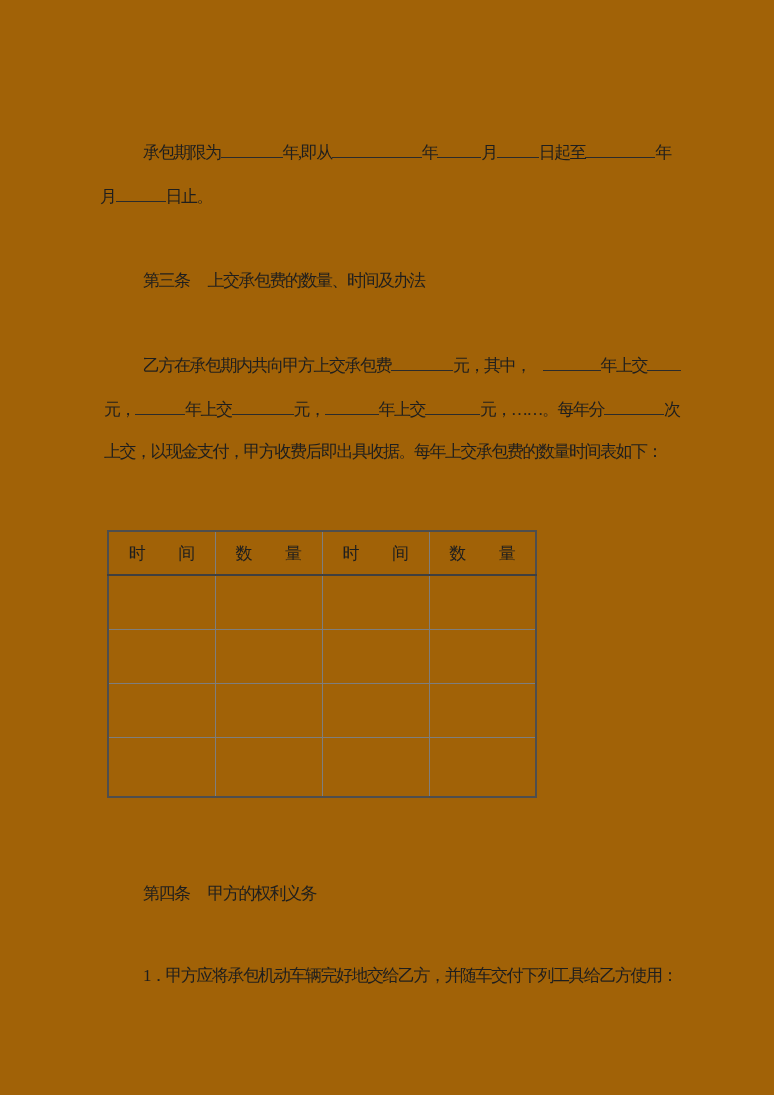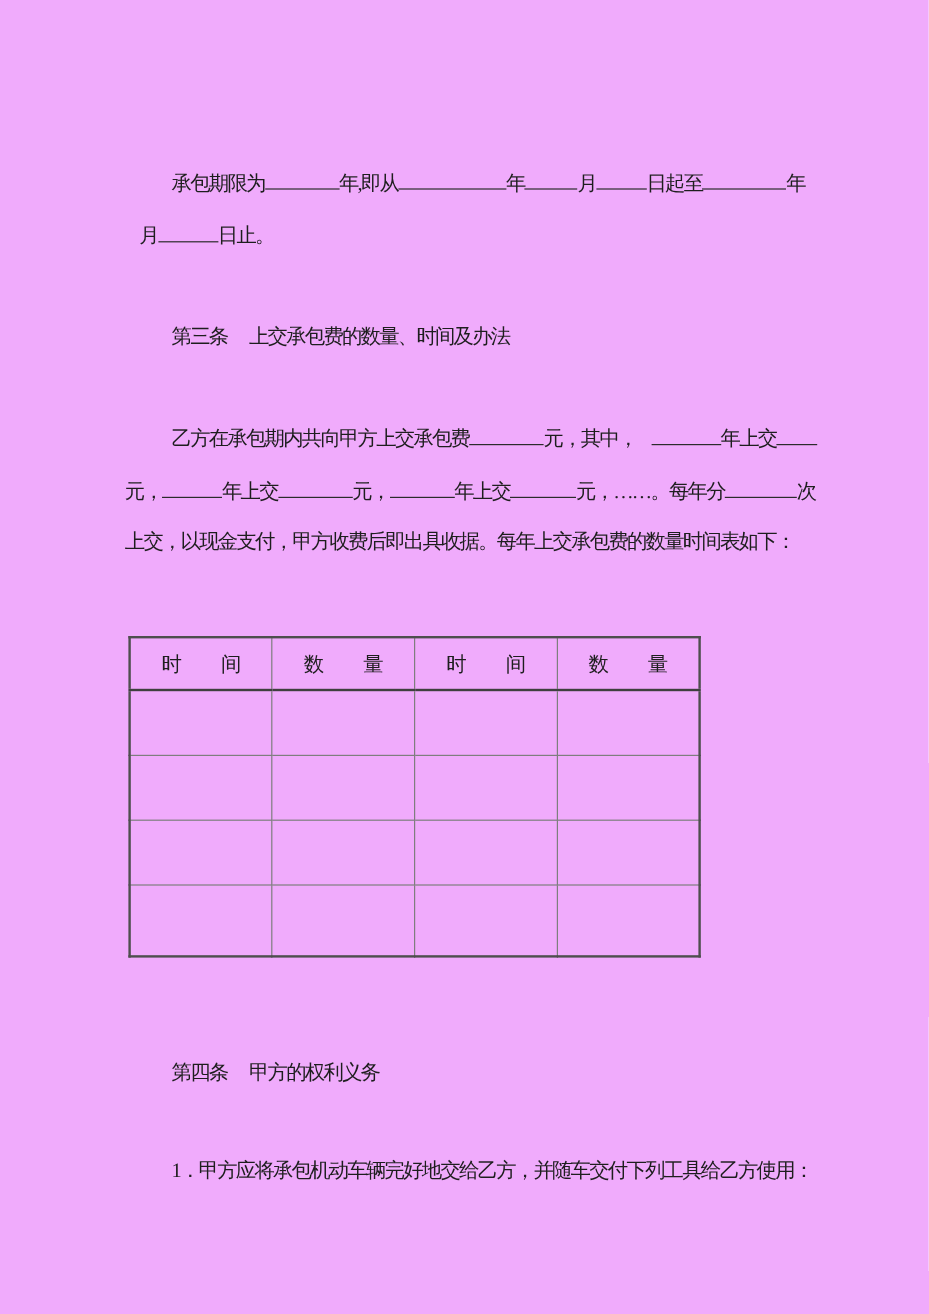--- a/index.html
+++ b/index.html
@@ -1,19 +1,19 @@
 <!DOCTYPE html>
 <html><head>
 <meta charset="utf-8">
 <style>
   html,body{margin:0;padding:0;background:#ffffff;}
   .page{
     position:relative;
     width:774px;height:1095px;
-    background:#f0abfc;
+    background:#a16207;
     font-family:"Liberation Serif","DejaVu Serif",serif;
     color:#1e1e1e;
     overflow:hidden;
   }
   .line{
     position:absolute;
     font-size:17px;
     line-height:24px;
     letter-spacing:-1.5px;
     white-space:nowrap;
@@ -22,21 +22,21 @@
     display:inline-block;
     border-bottom:1.5px solid #2b2b2b;
     height:15px;
     vertical-align:baseline;
   }
   .gap-before{margin-left:12px;}
   .h-gap{margin-left:18px;}
   table.fee-table{
     position:absolute;
     top:530px;left:107px;
-    width:477px;
+    width:430px;
     border-collapse:collapse;
     table-layout:fixed;
     border:2px solid #4e4e4e;
   }
   table.fee-table th, table.fee-table td{
     border:1px solid #7e7e7e;
     padding:0;
     font-weight:normal;
   }
   table.fee-table th{
@@ -51,21 +51,21 @@
   table.fee-table tr.r4 td{height:58px;}
 </style>
 </head>
 <body>
 
 <div class="page">
 
   <div class="line" style="top:141px;left:143px;">
     <span>承包期限为</span><span class="blank" style="width:62px"></span><span>年,即从</span><span class="blank" style="width:90px"></span><span>年</span><span class="blank" style="width:44px"></span><span>月</span><span class="blank" style="width:42px"></span><span>日起至</span><span class="blank" style="width:70px"></span><span>年</span>
   </div>
-  <div class="line" style="top:185px;left:116px;">
+  <div class="line" style="top:185px;left:100px;">
     <span>月</span><span class="blank" style="width:50px"></span><span>日止。</span>
   </div>
 
   <div class="line" style="top:354px;left:143px;">
     <span>乙方在承包期内共向甲方上交承包费</span><span class="blank" style="width:62px"></span><span>元，其中，</span><span class="blank gap-before" style="width:58px"></span><span>年上交</span><span class="blank" style="width:34px"></span>
   </div>
 
   <div class="line" style="top:269px;left:143px;">
     <span>第三条</span><span class="h-gap">上交承包费的数量、时间及办法</span>
   </div>

